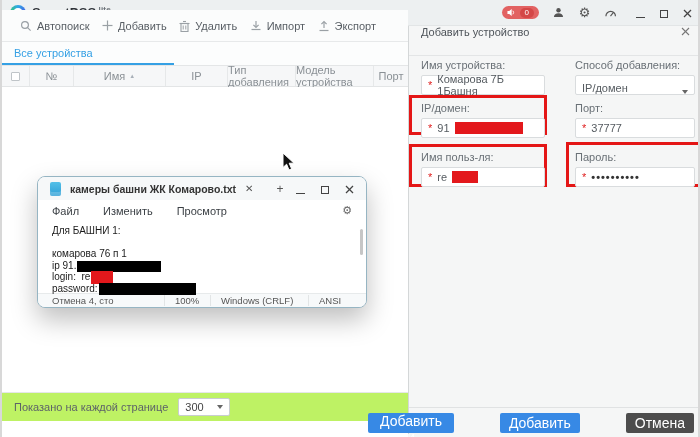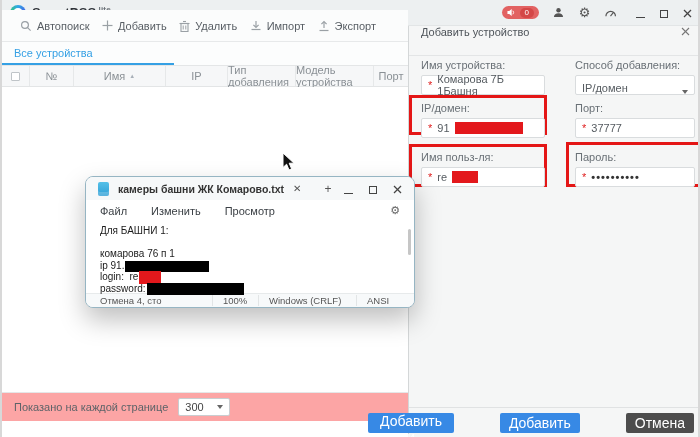--- a/index.html
+++ b/index.html
@@ -37,21 +37,21 @@
   .tabrow{height:24px;background:#fcfdfd;border-bottom:1px solid #e4e6e7;display:flex;align-items:stretch;}
   .list-tab{width:172px;display:flex;align-items:center;padding-left:12px;font-size:11px;color:#35a0e4;
     border-bottom:2px solid #35a0e4;}
   .thead{height:21px;background:#f6f7f8;border-bottom:1px solid #e3e5e6;display:flex;align-items:center;}
   .th{height:100%;display:flex;align-items:center;justify-content:center;font-size:11px;color:#8a9095;
     border-right:1px solid #e6e8e9;gap:4px;}
   .th:last-child{border-right:none;}
   .chk{width:9px;height:9px;border:1px solid #bfc4c8;background:#fff;border-radius:1px;display:inline-block;}
   .sort{font-size:6px;color:#a8b0b8;line-height:6px;}
   .tbody{flex:1;background:#fff;}
-  .pagebar{height:29px;background:#fca5a5;border-top:1px solid #e5e7e8;display:flex;align-items:center;
+  .pagebar{height:29px;background:#bef264;border-top:1px solid #e5e7e8;display:flex;align-items:center;
     padding:0 12px;gap:10px;font-size:11px;color:#5d6368;}
   .psel{width:52px;height:18px;border:1px solid #c9cdd0;background:#fff;border-radius:2px;display:flex;
     align-items:center;justify-content:space-between;padding:0 6px;font-size:11px;color:#444;}
   .tri-down{width:0;height:0;border-left:3.5px solid transparent;border-right:3.5px solid transparent;
     border-top:4px solid #666;display:inline-block;}
 
   
   .panel{position:absolute;left:406px;top:26px;width:294px;height:411px;background:#f5f6f6;
     border-left:1px solid #d4d7d8;}
   .panel-head{height:30px;display:flex;padding:0 12px;font-size:11px;color:#4e545a;
@@ -76,21 +76,21 @@
   .fg-pass{left:166px;top:125px;width:120px;}
   .panel-foot{position:absolute;left:0;right:0;bottom:0;height:30px;background:#f5f6f6;
     border-top:1px solid #e0e2e3;display:flex;align-items:center;justify-content:flex-end;gap:6px;padding:0 8px;}
   .btn{height:20px;padding:0 9px;font-size:14px;border:none;border-radius:2px;color:#fff;cursor:default;margin-left:40px;}
   .btn-blue{background:#3789e5;}
   .btn-dark{background:#4d4d4d;}
 
   
   .notepad{position:absolute;left:35px;top:176px;width:330px;height:132px;background:#fff;
     border:1px solid #96b5c3;border-radius:8px;box-shadow:0 12px 26px rgba(0,0,0,.25);z-index:5;
-    overflow:hidden;display:flex;flex-direction:column;margin-left:48px;}
+    overflow:hidden;display:flex;flex-direction:column;}
   .np-title{height:24px;background:#f6f8f9;display:flex;align-items:center;padding:0 12px;gap:9px;}
   .np-icon{width:11px;height:14px;border-radius:2px;background:linear-gradient(#54c0e8,#2f9fd6);
     box-shadow:inset 0 -4px 0 #fff3;flex:0 0 auto;}
   .np-tab-title{font-size:10.5px;font-weight:bold;color:#333;}
   .np-x{font-size:10px;color:#555;}
   .np-plus{font-size:12px;color:#555;margin-left:14px;}
   .np-ctl{margin-left:auto;display:flex;align-items:center;gap:16px;}
   .np-menu{height:22px;display:flex;align-items:center;gap:24px;padding:0 14px;font-size:11px;color:#3a3f44;}
   .np-gear{margin-left:auto;font-size:11px;color:#666;}
   .np-body{height:72px;position:relative;background:#fff;padding:4px 0 0 14px;

